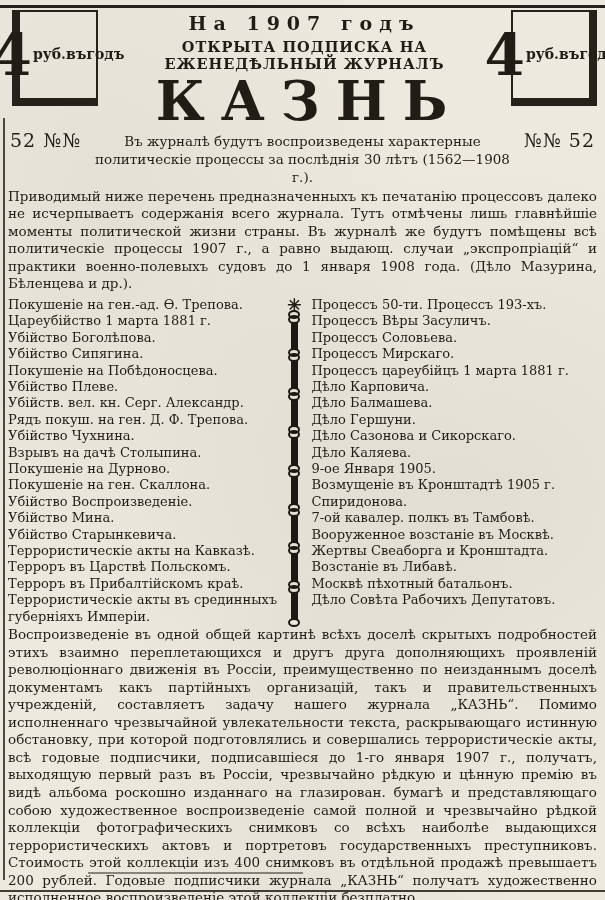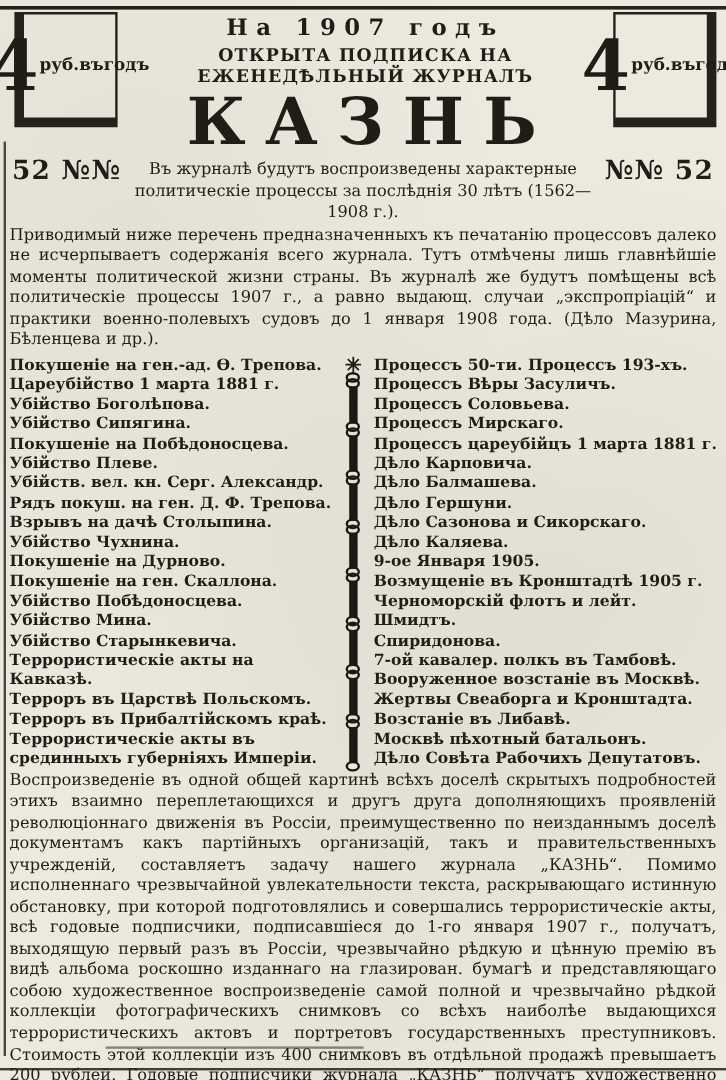--- a/index.html
+++ b/index.html
@@ -28,27 +28,27 @@
   .badge.right{border-right-width:8px;border-bottom-width:8px;margin-right:2px;}
   .badge .big4{font-size:58px;font-weight:bold;line-height:1;letter-spacing:-2px;}
   .badge .unit{display:flex;flex-direction:row;align-items:flex-start;margin-left:3px;font-weight:bold;font-size:14px;line-height:1.25;}
   .head-center{flex:1;text-align:center;padding-top:2px;}
   .year-line{font-size:19px;font-weight:bold;letter-spacing:7px;}
   .sub-line{font-size:14.5px;font-weight:bold;letter-spacing:1px;margin-top:4px;}
   .title{font-size:54px;font-weight:bold;letter-spacing:16px;line-height:1.0;margin-top:2px;text-indent:10px;}
   .subtitle{font-size:17px;font-weight:bold;margin-top:1px;}
 
   .issues-row{display:flex;align-items:flex-start;padding:2px 10px 0 10px;}
-  .issues-mark{font-size:22px;font-weight:bold;white-space:nowrap;line-height:1.1;letter-spacing:1px;}
+  .issues-mark{font-size:19px;font-weight:normal;white-space:nowrap;line-height:1.1;letter-spacing:1px;}
   .lead{flex:1;text-align:center;font-size:13.5px;line-height:1.35;padding:2px 8px 0 8px;}
 
   .para{font-size:13.5px;line-height:1.3;text-align:justify;padding:1px 8px 0 8px;}
 
   .lists{display:flex;padding:4px 4px 0 8px;}
-  .col{font-size:13px;font-weight:bold;line-height:16.4px;}
+  .col{font-size:13px;font-weight:normal;line-height:16.4px;}
   .col.left{flex:1.02;}
   .col.right{flex:1.08;padding-left:4px;}
   .li{white-space:normal;}
 
   .chain{width:26px;min-width:26px;display:flex;flex-direction:column;align-items:center;padding-top:1px;}
   .chain .star{font-size:17px;line-height:14px;font-weight:bold;}
   .chain .bar{width:7px;flex:1;background:#1c1813;}
   .knot{display:flex;flex-direction:column;align-items:center;}
   .knot i{display:block;width:12px;height:9px;border:2.5px solid #1c1813;border-radius:50%;margin:-2px 0;background:transparent;box-sizing:border-box;}
   .knot.open i{background:#ede9df;}
@@ -94,25 +94,25 @@
 <div class="lists">
   <div class="col left" id="list-left">
       <div class="li">Покушеніе на ген.-ад. Ѳ. Трепова.</div>
       <div class="li">Цареубійство 1 марта 1881 г.</div>
       <div class="li">Убійство Боголѣпова.</div>
       <div class="li">Убійство Сипягина.</div>
       <div class="li">Покушеніе на Побѣдоносцева.</div>
       <div class="li">Убійство Плеве.</div>
       <div class="li">Убійств. вел. кн. Серг. Александр.</div>
       <div class="li">Рядъ покуш. на ген. Д. Ф. Трепова.</div>
+      <div class="li">Убійство Чухнина.</div>
       <div class="li">Взрывъ на дачѣ Столыпина.</div>
-      <div class="li">Убійство Чухнина.</div>
       <div class="li">Покушеніе на Дурново.</div>
       <div class="li">Покушеніе на ген. Скаллона.</div>
-      <div class="li">Убійство Побѣдоносцева.</div>
+      <div class="li">Убійство Воспроизведеніе.</div>
       <div class="li">Убійство Мина.</div>
       <div class="li">Убійство Старынкевича.</div>
       <div class="li">Террористическіе акты на Кавказѣ.</div>
       <div class="li">Терроръ въ Царствѣ Польскомъ.</div>
       <div class="li">Терроръ въ Прибалтійскомъ краѣ.</div>
       <div class="li">Террористическіе акты въ срединныхъ губерніяхъ Имперіи.</div>
     </div>
   <div class="chain">
     <span class="star">✳</span>
     <span class="knot">
@@ -165,21 +165,20 @@
       <div class="li">Процессъ Соловьева.</div>
       <div class="li">Процессъ Мирскаго.</div>
       <div class="li">Процессъ цареубійцъ 1 марта 1881 г.</div>
       <div class="li">Дѣло Карповича.</div>
       <div class="li">Дѣло Балмашева.</div>
       <div class="li">Дѣло Гершуни.</div>
       <div class="li">Дѣло Сазонова и Сикорскаго.</div>
       <div class="li">Дѣло Каляева.</div>
       <div class="li">9-ое Января 1905.</div>
       <div class="li">Возмущеніе въ Кронштадтѣ 1905 г.</div>
-      <div class="li">Черноморскій флотъ и лейт. Шмидтъ.</div>
       <div class="li">Спиридонова.</div>
       <div class="li">7-ой кавалер. полкъ въ Тамбовѣ.</div>
       <div class="li">Вооруженное возстаніе въ Москвѣ.</div>
       <div class="li">Жертвы Свеаборга и Кронштадта.</div>
       <div class="li">Возстаніе въ Либавѣ.</div>
       <div class="li">Москвѣ пѣхотный батальонъ.</div>
       <div class="li">Дѣло Совѣта Рабочихъ Депутатовъ.</div>
     </div>
 </div>
 

